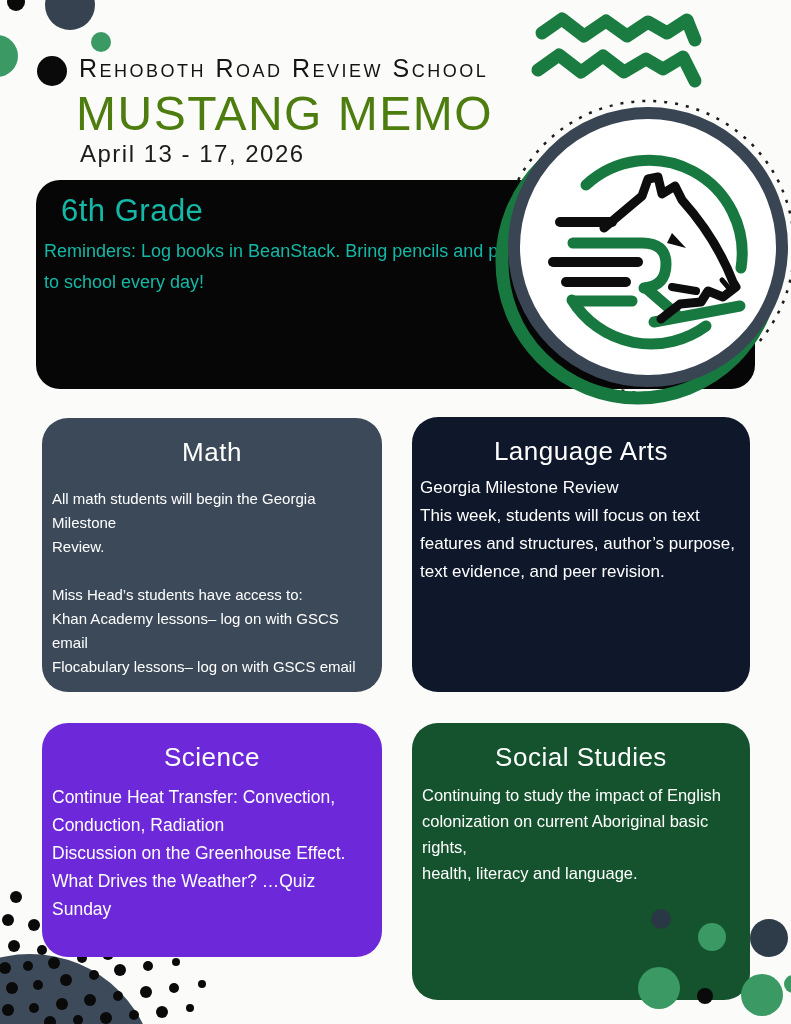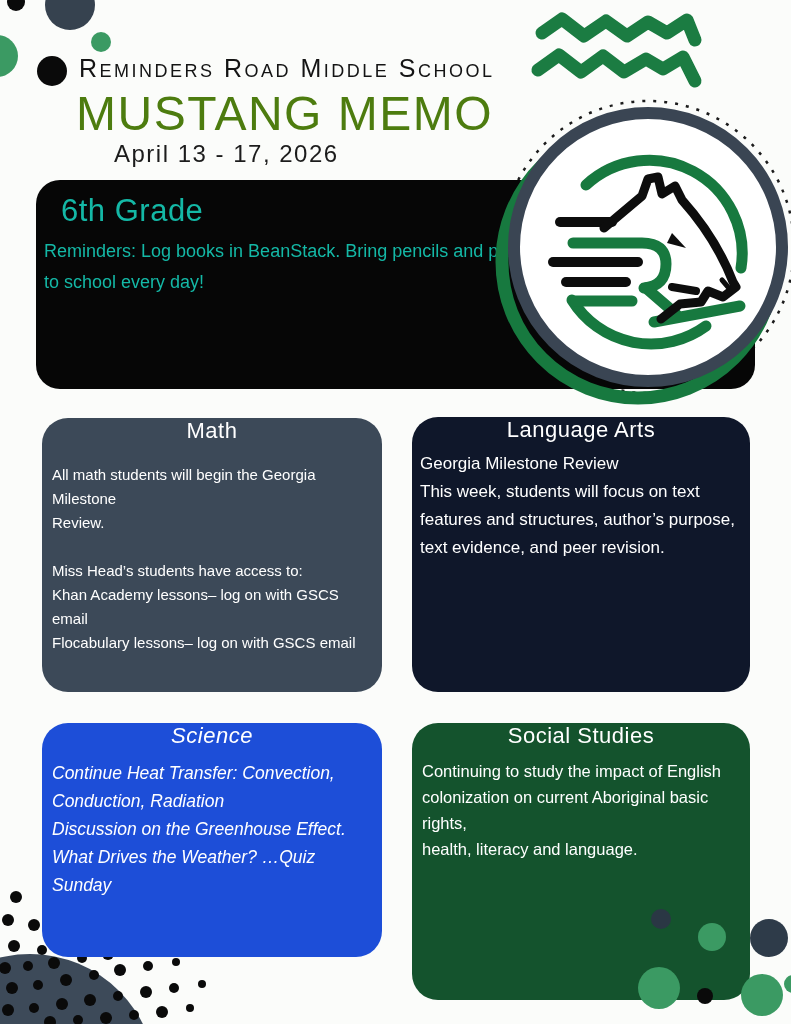--- a/index.html
+++ b/index.html
@@ -6,35 +6,35 @@
   .page{position:relative;width:791px;height:1024px;overflow:hidden;
         background:#FBFCFA;font-family:"Liberation Sans",sans-serif;}
   svg.layer{position:absolute;left:0;top:0;pointer-events:none;}
 
   
   .school-name{position:absolute;left:79px;top:54px;font-size:25px;font-weight:500;
                font-variant:small-caps;letter-spacing:2.5px;color:#141414;}
   .memo-title{position:absolute;left:76px;top:86px;font-size:48px;font-weight:400;
               letter-spacing:1.5px;color:#4d7c0f;}
   .date-range{position:absolute;left:80px;top:140px;font-size:24px;
-              letter-spacing:1.5px;color:#1c1c1c;margin-left:34px;}
+              letter-spacing:1.5px;color:#1c1c1c;}
 
   
   .banner{position:absolute;left:36px;top:180px;width:719px;height:209px;
           background:#060606;border-radius:24px;color:#14b8a6;z-index:2;}
   .banner-heading{margin:13px 0 7px 25px;font-size:31px;font-weight:400;letter-spacing:.5px;}
   .banner-body{margin:0 0 0 8px;font-size:18px;line-height:31px;width:500px;white-space:pre-line;}
 
   
   .card{position:absolute;border-radius:26px;color:#ffffff;z-index:4;box-sizing:border-box;}
   .card-math{left:42px;top:418px;width:340px;height:274px;background:#3C4958;}
   .card-lang{left:412px;top:417px;width:338px;height:275px;background:#0f172a;}
-  .card-sci {left:42px;top:723px;width:340px;height:234px;background:#1d4ed8;font-style:italic;}
+  .card-sci {left:42px;top:723px;width:340px;height:234px;background:#6d28d9;}
   .card-soc {left:412px;top:723px;width:338px;height:277px;background:#14532d;}
-  .card-title{text-align:center;font-weight:400;font-size:22px;margin:0 0 7px;letter-spacing:.5px;}
+  .card-title{text-align:center;font-weight:400;font-size:26px;margin:19px 0 7px;letter-spacing:.5px;}
   .card-body{padding:0 10px;white-space:pre-line;}
   .card-math .card-body{font-size:15px;line-height:24px;padding-top:12px;}
   .card-lang .card-body{font-size:17px;line-height:28px;padding:0 8px;}
   .card-sci  .card-body{font-size:17.5px;line-height:28px;padding-top:3px;}
   .card-soc  .card-body{font-size:16.5px;line-height:26px;padding-top:2px;}
 
   .z1{z-index:1;} .z3{z-index:3;} .z5{z-index:5;}
 </style>
 </head>
 <body>
@@ -93,21 +93,21 @@
       <circle cx="202" cy="984" r="4"></circle>
         <circle cx="50" cy="1022" r="6"></circle>
         <circle cx="78" cy="1020" r="5"></circle>
       <circle cx="106" cy="1018" r="6"></circle>
         <circle cx="134" cy="1015" r="5"></circle>
         <circle cx="162" cy="1012" r="6"></circle>
       <circle cx="190" cy="1008" r="4"></circle>
     </g>
   </svg>
 
-  <div class="school-name">Reminders Road Middle School</div>
+  <div class="school-name">Rehoboth Road Review School</div>
   <div class="memo-title">MUSTANG MEMO</div>
   <div class="date-range">April 13 - 17, 2026</div>
 
   <div class="banner">
     <div class="banner-heading">6th Grade</div>
     <div class="banner-body">Reminders:  Log books in BeanStack. Bring pencils and paper
 to school every day!</div>
   </div>
 
   <svg class="layer z3" width="791" height="1024" viewBox="0 0 791 1024">

